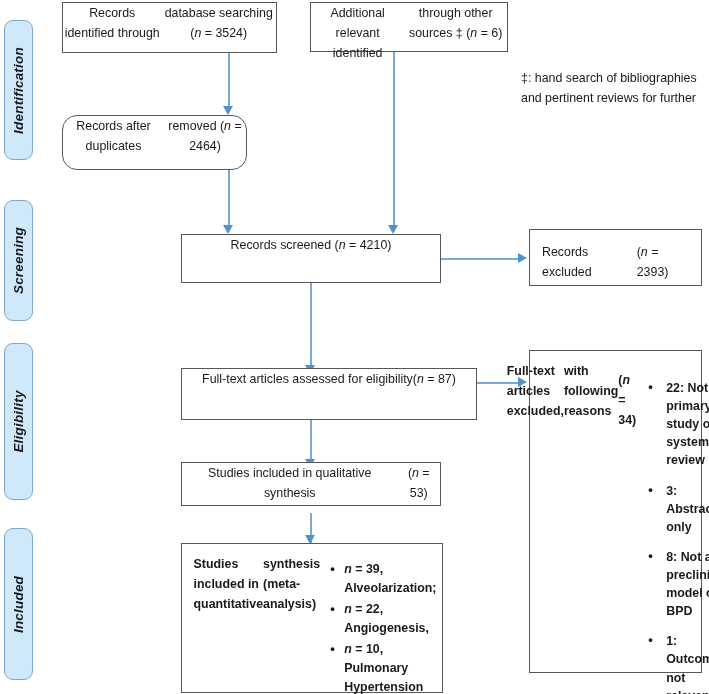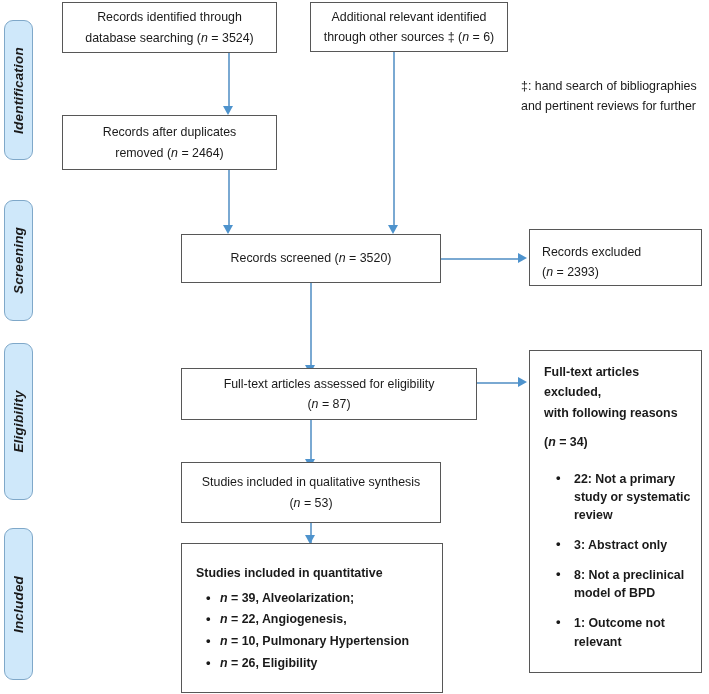--- a/index.html
+++ b/index.html
@@ -39,21 +39,21 @@
     letter-spacing: 0.2px;
     color: #1a1a1a;
   }
   
   .box {
     position: absolute;
     box-sizing: border-box;
     background: #ffffff;
     border: 1.3px solid #575757;
     display: flex;
-    flex-direction: column;
+    flex-direction: row;
     justify-content: center;
   }
   .box .line {
     font-size: 12.4px;
     line-height: 1.62;
     color: #1a1a1a;
   }
   .box.center .line { text-align: center; }
   .box.left {
     justify-content: flex-start;
@@ -178,32 +178,32 @@
   <div class="box center" style="left:62px; top:2px; width:215px; height:51px;">
     <div class="line">Records identified through</div>
     <div class="line"><span>database searching (</span><em class="it">n</em><span> = 3524)</span></div>
   </div>
 
   <div class="box center" style="left:310px; top:2px; width:198px; height:50px;">
     <div class="line">Additional relevant identified</div>
     <div class="line"><span>through other sources ‡ (</span><em class="it">n</em><span> = 6)</span></div>
   </div>
 
-  <div class="footnote" style="left:521px; top:76px; width:185px;">
+  <div class="footnote" style="left:521px; top:68px; width:185px;">
     <div>‡: hand search of bibliographies</div>
     <div>and pertinent reviews for further</div>
   </div>
 
-  <div class="box center" style="left:62px; top:115px; width:215px; height:55px;">
+  <div class="box center" style="left:62px; top:115px; width:185px; height:55px;border-radius:15px;">
     <div class="line">Records after duplicates</div>
     <div class="line"><span>removed (</span><em class="it">n</em><span> = 2464)</span></div>
   </div>
 
   <div class="box center" style="left:181px; top:234px; width:260px; height:49px;">
-    <div class="line"><span>Records screened (</span><em class="it">n</em><span> = 3520)</span></div>
+    <div class="line"><span>Records screened (</span><em class="it">n</em><span> = 4210)</span></div>
   </div>
 
   <div class="box left" style="left:529px; top:229px; width:173px; height:57px;">
     <div class="line">Records excluded</div>
     <div class="line"><span>(</span><em class="it">n</em><span> = 2393)</span></div>
   </div>
 
   <div class="box center" style="left:181px; top:368px; width:296px; height:52px;">
     <div class="line">Full-text articles assessed for eligibility</div>
     <div class="line"><span>(</span><em class="it">n</em><span> = 87)</span></div>
@@ -214,27 +214,28 @@
     <div class="line">with following reasons</div>
     <div class="line" style="margin-top:9px;"><span>(</span><em class="it">n</em><span> = 34)</span></div>
     <ul class="bullets wide">
       <li>22: Not a primary study or systematic review</li>
       <li>3: Abstract only</li>
       <li>8: Not a preclinical model of BPD</li>
       <li>1: Outcome not relevant</li>
     </ul>
   </div>
 
-  <div class="box center" style="left:181px; top:462px; width:260px; height:61px;">
+  <div class="box center" style="left:181px; top:462px; width:260px; height:44px;">
     <div class="line">Studies included in qualitative synthesis</div>
     <div class="line"><span>(</span><em class="it">n</em><span> = 53)</span></div>
   </div>
 
   <div class="box padleft" style="left:181px; top:543px; width:262px; height:150px;">
     <div class="line">Studies included in quantitative</div>
+    <div class="line">synthesis (meta-analysis)</div>
     <ul class="bullets">
       <li><em class="it">n</em><span> = 39, Alveolarization;</span></li>
       <li><em class="it">n</em><span> = 22, Angiogenesis,</span></li>
       <li><em class="it">n</em><span> = 10, Pulmonary Hypertension</span></li>
       <li><em class="it">n</em><span> = 26, Eligibility</span></li>
     </ul>
   </div>
 
 </div>
 

